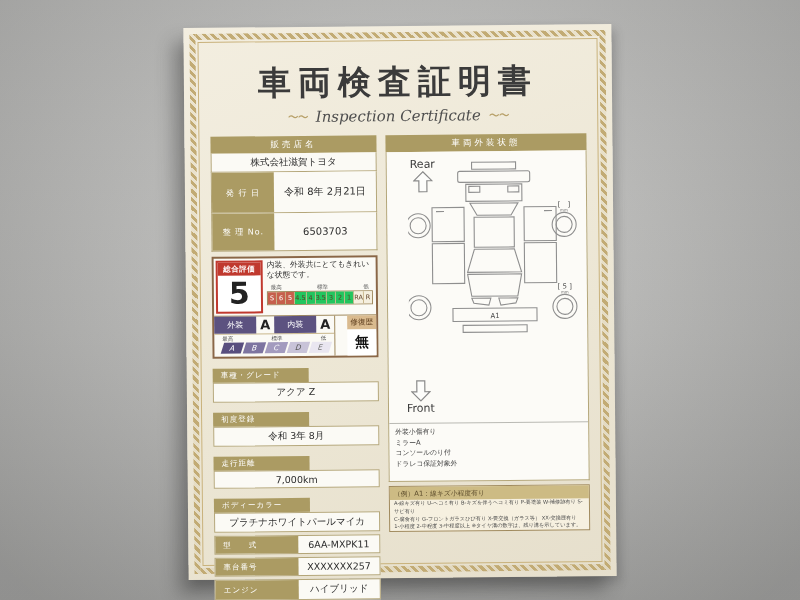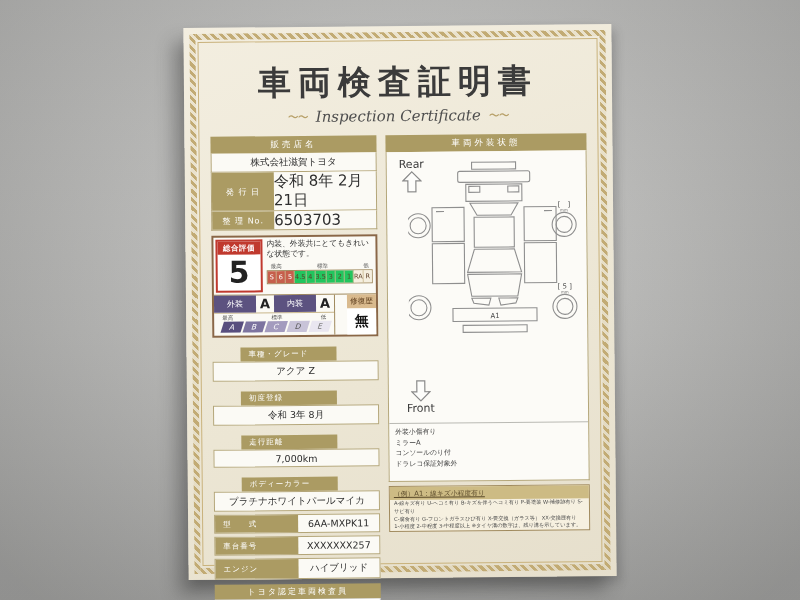--- a/index.html
+++ b/index.html
@@ -36,21 +36,21 @@
   .col-r { flex:1; }
 
   .bar { background:#ab9b63; color:#fff; text-align:center; font-size:8.5px;
     letter-spacing:3px; padding:2.5px 0; }
   .cell-val { background:#fbfaf5; border:1px solid #b4a679; border-top:none;
     text-align:center; font-size:9.5px; color:#2e2e2e; padding:2.5px 0; }
 
   .kv { display:flex; border:1px solid #b4a679; border-top:none; background:#fbfaf5; }
   .kv .k { width:62px; background:#ab9b63; color:#fff; font-size:8px; letter-spacing:1px;
     display:flex; align-items:center; justify-content:center; padding:2px 0; }
-  .kv .v { flex:1; font-size:15px; color:#2e2e2e; padding:0 0; }
+  .kv .v { flex:1; text-align:center; font-size:10px; color:#2e2e2e; padding:13px 0; }
 
   
   .eval { border:2px solid #8a6747; margin-top:5px; background:#fbfaf5; }
   .eval-top { display:flex; }
   .score-box { width:47px; border:2px solid #c0392e; margin:2px; background:#fff; }
   .score-box .hd { background:#c0392e; color:#fff; font-size:7.5px; text-align:center;
     padding:1.5px 0; letter-spacing:.5px; font-weight:bold; }
   .score-box .num { font-size:30px; font-weight:bold; color:#222; text-align:center; line-height:36px; }
   .eval-right { flex:1; padding:2px 3px 0 2px; }
   .eval-comment { font-size:7.8px; color:#333; line-height:1.3; height:24px; }
@@ -74,51 +74,51 @@
   .chevs .c0{background:#584e7e;} .chevs .c1{background:#7d74a0;} .chevs .c2{background:#a39bbe;}
   .chevs .c3{background:#c8c3d8; color:#555;} .chevs .c4{background:#e9e6f0; color:#777;}
   .repair-col { width:42px; border-left:1px solid #a08a5e; display:flex; flex-direction:column;padding-left:12px; }
   .repair-col .hd { background:#d9ba8e; color:#5a3a1a; font-size:7.5px; text-align:center; padding:2px 0; }
   .repair-col .v { flex:1; display:flex; align-items:center; justify-content:center;
     font-size:14px; font-weight:bold; color:#111; background:#fff; }
 
   
   .field { margin-top:4px; }
   .field .fl { display:inline-block; min-width:96px; background:#ab9b63; color:#fff;
-    font-size:7.5px; letter-spacing:1px; padding:2px 8px; text-align:left;margin-left:28px; }
+    font-size:7.5px; letter-spacing:1px; padding:2px 8px; text-align:left; }
   .field .fv { background:#fbfaf5; border:1px solid #b4a679; text-align:center;
     font-size:9.5px; color:#2e2e2e; padding:2.5px 0; }
   .inline-field { display:flex; margin-top:3px; border:1px solid #b4a679; background:#fbfaf5; }
   .inline-field .fl { width:83px; background:#ab9b63; color:#fff; font-size:7.5px;
     letter-spacing:1px; display:flex; align-items:center; padding-left:8px; }
   .inline-field .fv { flex:1; text-align:center; font-size:9.5px; color:#2e2e2e; padding:3px 0; }
 
   .inspector { display:flex; margin-top:5px; }
   .brand { width:58px; display:flex; align-items:center; justify-content:center;
     color:#c8102e; font-weight:bold; font-size:13.5px; letter-spacing:.5px; }
   .insp-right { flex:1; }
   .insp-right .hd { background:#ab9b63; color:#fff; font-size:8px; letter-spacing:2px;
     text-align:center; padding:2px 0; }
   .stamp-box { height:24px; background:#fff; border:1px solid #bbb; border-top:none; }
 
   
   .panel { background:#fcfbf7; border:1px solid #b4a679; border-top:none; height:330px;
     position:relative; overflow:hidden; }
-  .dir { position:absolute; left:12px; display:flex; flex-direction:column; align-items:center; }
+  .dir { position:absolute; left:23px; display:flex; flex-direction:column; align-items:center; }
   .dir.rear { top:6px; } .dir.front { bottom:66px; left:18px; }
   .dir .txt { font-size:11px; color:#3a3a3a; font-family:"DejaVu Sans", sans-serif; }
   .car-svg { position:absolute; left:50%; top:8px; transform:translateX(-46%); }
   .notes { position:absolute; left:0; right:0; bottom:0; height:58px;
     border-top:1px solid #b9b9b3; padding:3px 6px; }
   .notes div { font-size:6.8px; color:#3e3e3e; line-height:1.55; }
 
   .legend { border:1px solid #a08a5e; margin-top:4px; background:#f6f0e0; }
   .legend .hd { background:#cdbb84; padding:1.5px 4px; font-size:6.8px; color:#8a2a1a;
     font-weight:bold; display:flex; gap:4px; }
-  .legend .hd .ex { color:#5a4a2a; font-weight:normal;text-decoration:underline; }
+  .legend .hd .ex { color:#5a4a2a; font-weight:normal; }
   .legend .ln { font-size:5.2px; color:#4a4a4a; padding:0 4px; line-height:1.5; }
 </style>
 </head>
 <body>
 
 <div class="paper">
   <div class="frame"></div>
   <div class="frame-inner"></div>
 
   <div class="content">

